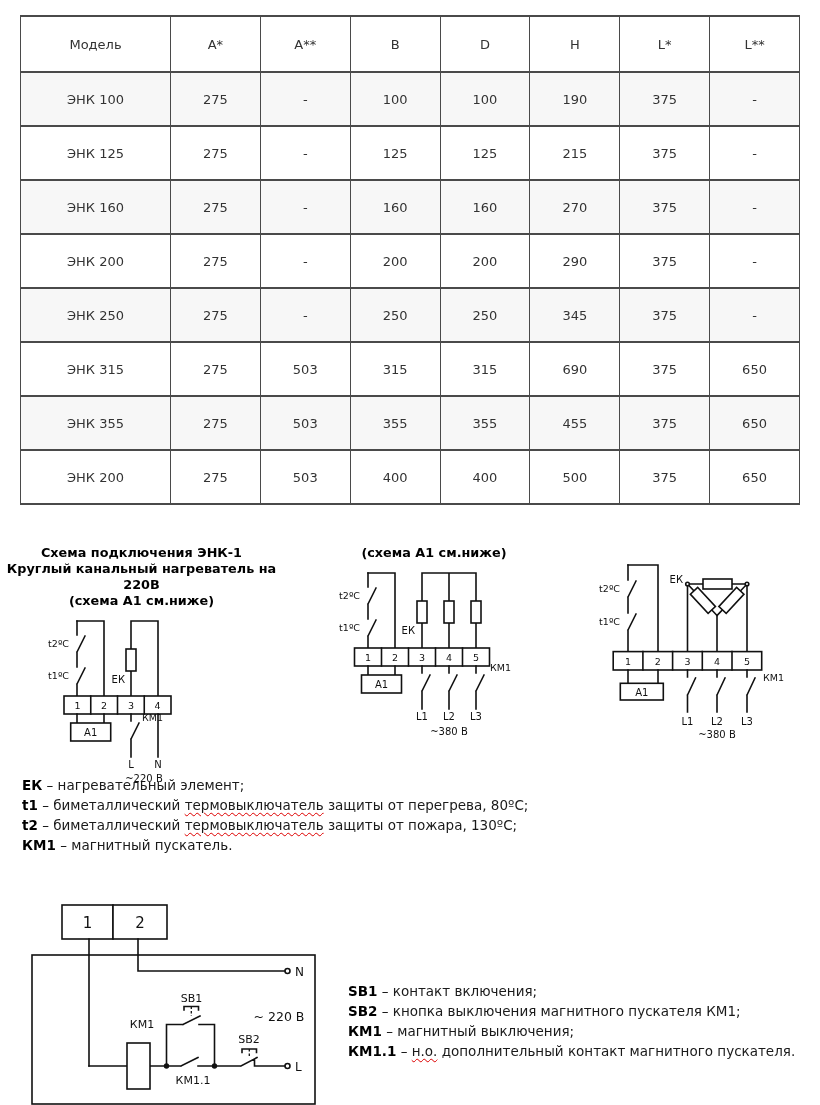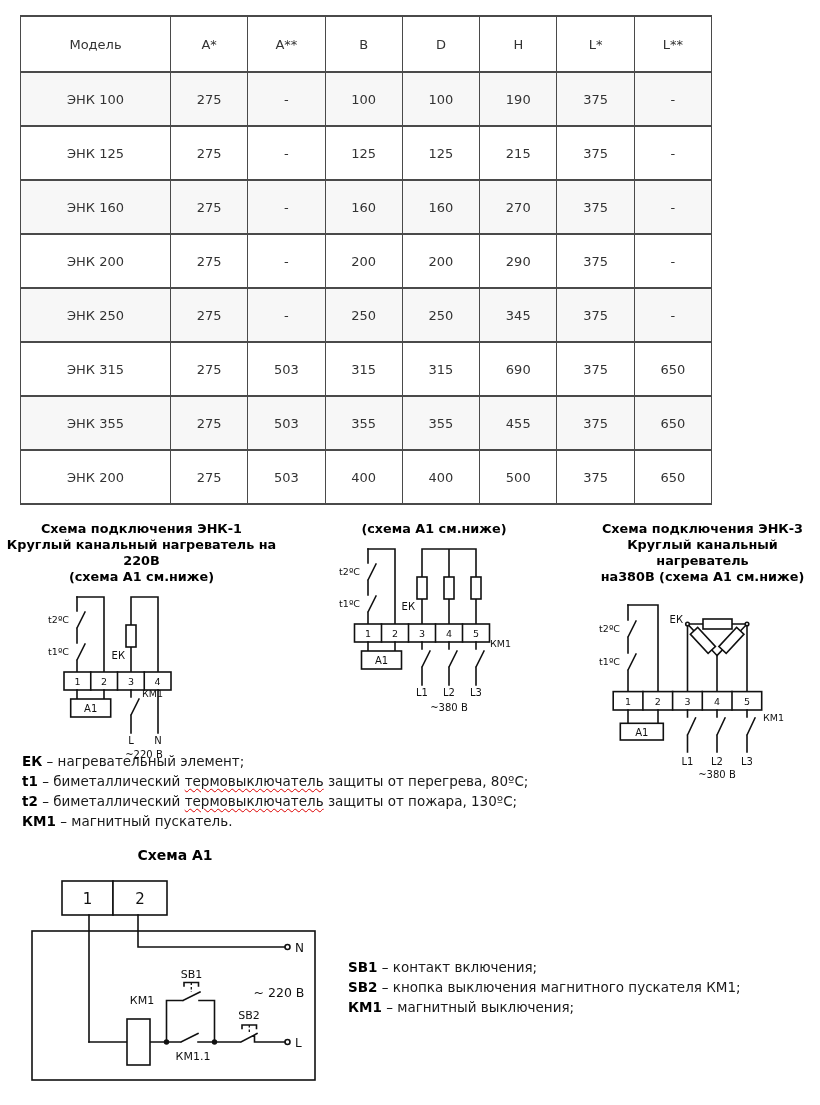--- a/index.html
+++ b/index.html
@@ -6,36 +6,36 @@
   body {
     width: 820px; height: 1105px; overflow: hidden;
     background: #ffffff;
     font-family: "DejaVu Sans", "Liberation Sans", sans-serif;
     color: #1a1a1a;
   }
   
   .spec-table {
     border-collapse: collapse;
     margin: 15px 0 16px 20px;
-    width: 692px;
+    width: 780px;
     table-layout: fixed;
   }
   .spec-table th, .spec-table td {
     border: 1px solid #4a4a4a;
     border-top: 2px solid #4a4a4a;
     border-bottom: 2px solid #4a4a4a;
     text-align: center; vertical-align: middle;
     font-size: 13px; font-weight: normal; color: #333;
   }
   .spec-table th { height: 56px; }
   .spec-table td { height: 54px; }
   .spec-table th:first-child, .spec-table td:first-child { width: 150px; }
   .spec-table tbody tr:nth-child(odd) { background: #f7f7f7; }
   
-  .diagrams-row { display: flex; margin-top: 16px; height: 230px; gap: 16px; }
+  .diagrams-row { display: flex; margin-top: 40px; height: 230px; gap: 16px; }
   .dcol1 { width: 295px; } .dcol2 { width: 270px; } .dcol3 { width: 235px; }
   .dtitle { font-size: 12.8px; font-weight: bold; color: #000; text-align: center; line-height: 16px; }
   .dsvg1 { display:block; margin: 2px 0 0 6px; }
   .dsvg2 { display:block; margin: 2px 0 0 39px; }
   .dsvg3 { display:block; margin: 2px 0 0 0; }
   
   svg .w { stroke:#111; stroke-width:1.6; fill:none; stroke-linecap:square; }
   svg .comp { fill:#fff; stroke:#111; stroke-width:1.6; }
   svg .dot { fill:#111; stroke:none; }
   svg .dash { stroke:#111; stroke-width:1.3; fill:none; stroke-dasharray:2.5 2; }
@@ -241,25 +241,20 @@
       <text x="43.5" y="125" text-anchor="middle">А1</text>
       <text x="152" y="108" class="f9">КМ1</text>
       <text x="84" y="157" text-anchor="middle">L1</text>
       <text x="111" y="157" text-anchor="middle">L2</text>
       <text x="138" y="157" text-anchor="middle">L3</text>
       <text x="111" y="172" text-anchor="middle">~380 В</text>
     </svg>
   </div>
 
   <div class="dcol3">
-    <div class="dtitle">
-      <div>Схема подключения ЭНК-3</div>
-      <div>Круглый канальный нагреватель</div>
-      <div>на380В (схема А1 см.ниже)</div>
-    </div>
     <svg class="dsvg3" width="235" height="200" viewBox="0 0 235 200">
       <g>
         <path class="w" d="M43,18 H73 V104.6"></path>
         <path class="w" d="M43,18 V33 M43,50 L51,34 M43,50 V66 M43,83 L51,67 M43,83 V104.6"></path>
       </g>
       <g>
         <path class="w" d="M104.3,37 H118 M147,37 H160.2"></path>
         <rect class="comp" x="118" y="32" width="29" height="10"></rect>
         <path class="w" d="M103.7,38.3 L132,68.5 M160.8,38.3 L132,68.5"></path>
         <rect class="comp" x="104.9" y="48.4" width="26" height="10" transform="rotate(47 117.9 53.4)"></rect>
@@ -296,21 +291,20 @@
 </div>
 
 <div class="legend">
     <div class="legend-line"><b>ЕК</b><span> – нагревательный элемент;</span></div>
     <div class="legend-line"><b>t1</b><span> – биметаллический </span><span class="misspell">термовыключатель</span><span> защиты от перегрева, 80ºС;</span></div>
     <div class="legend-line"><b>t2</b><span> – биметаллический </span><span class="misspell">термовыключатель</span><span> защиты от пожара, 130ºС;</span></div>
     <div class="legend-line"><b>КМ1</b><span> – магнитный пускатель.</span></div>
   </div>
 
 <div class="a1-section">
-  <div class="a1-title">Схема А1</div>
 
   <svg class="a1-svg" width="340" height="252" viewBox="0 0 340 252">
     <g>
       <rect class="comp" x="47" y="40" width="51" height="34"></rect>
       <rect class="comp" x="98" y="40" width="54" height="34"></rect>
     </g>
     <rect class="comp" x="17" y="90" width="283" height="149"></rect>
     <path class="w" d="M74,74 V201 M123,74 V106 M123,106 H270"></path>
     <path class="w" d="M74,201 H112 M135,201 H151.5"></path>
     <rect class="comp" x="112" y="178" width="23" height="46"></rect>
@@ -337,14 +331,15 @@
     <text x="178" y="219" text-anchor="middle" class="f11">КМ1.1</text>
     <text x="176.5" y="136.5" text-anchor="middle" class="f11">SB1</text>
     <text x="234" y="177.5" text-anchor="middle" class="f11">SB2</text>
     <text x="264" y="156" text-anchor="middle" class="f13">~ 220 В</text>
   </svg>
 
   <div class="legend a1-legend">
       <div class="legend-line"><b>SB1</b><span> – контакт включения;</span></div>
       <div class="legend-line"><b>SB2</b><span> – кнопка выключения магнитного пускателя КМ1;</span></div>
       <div class="legend-line"><b>КМ1</b><span> – магнитный выключения;</span></div>
+      <div class="legend-line"><b>КМ1.1</b><span> – </span><span class="misspell">н.о.</span><span> дополнительный контакт магнитного пускателя.</span></div>
     </div>
 </div>
 
 </body></html>

